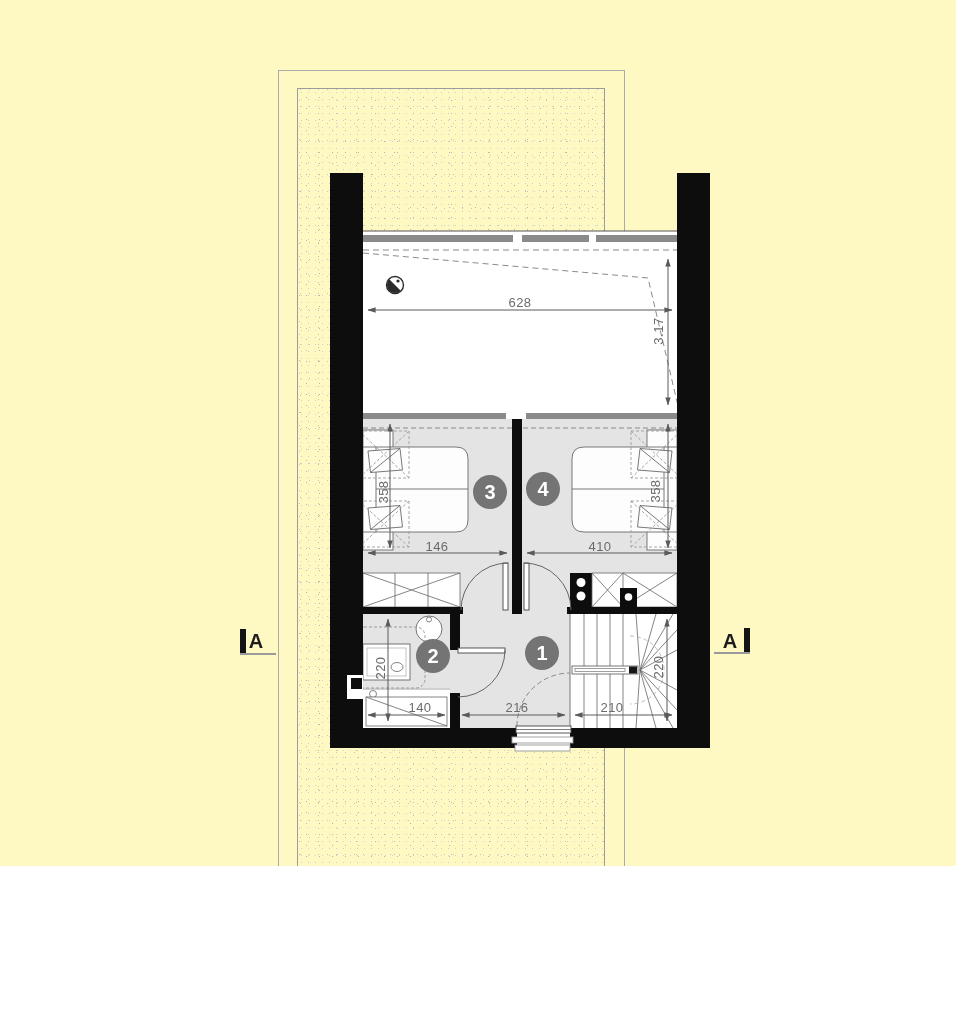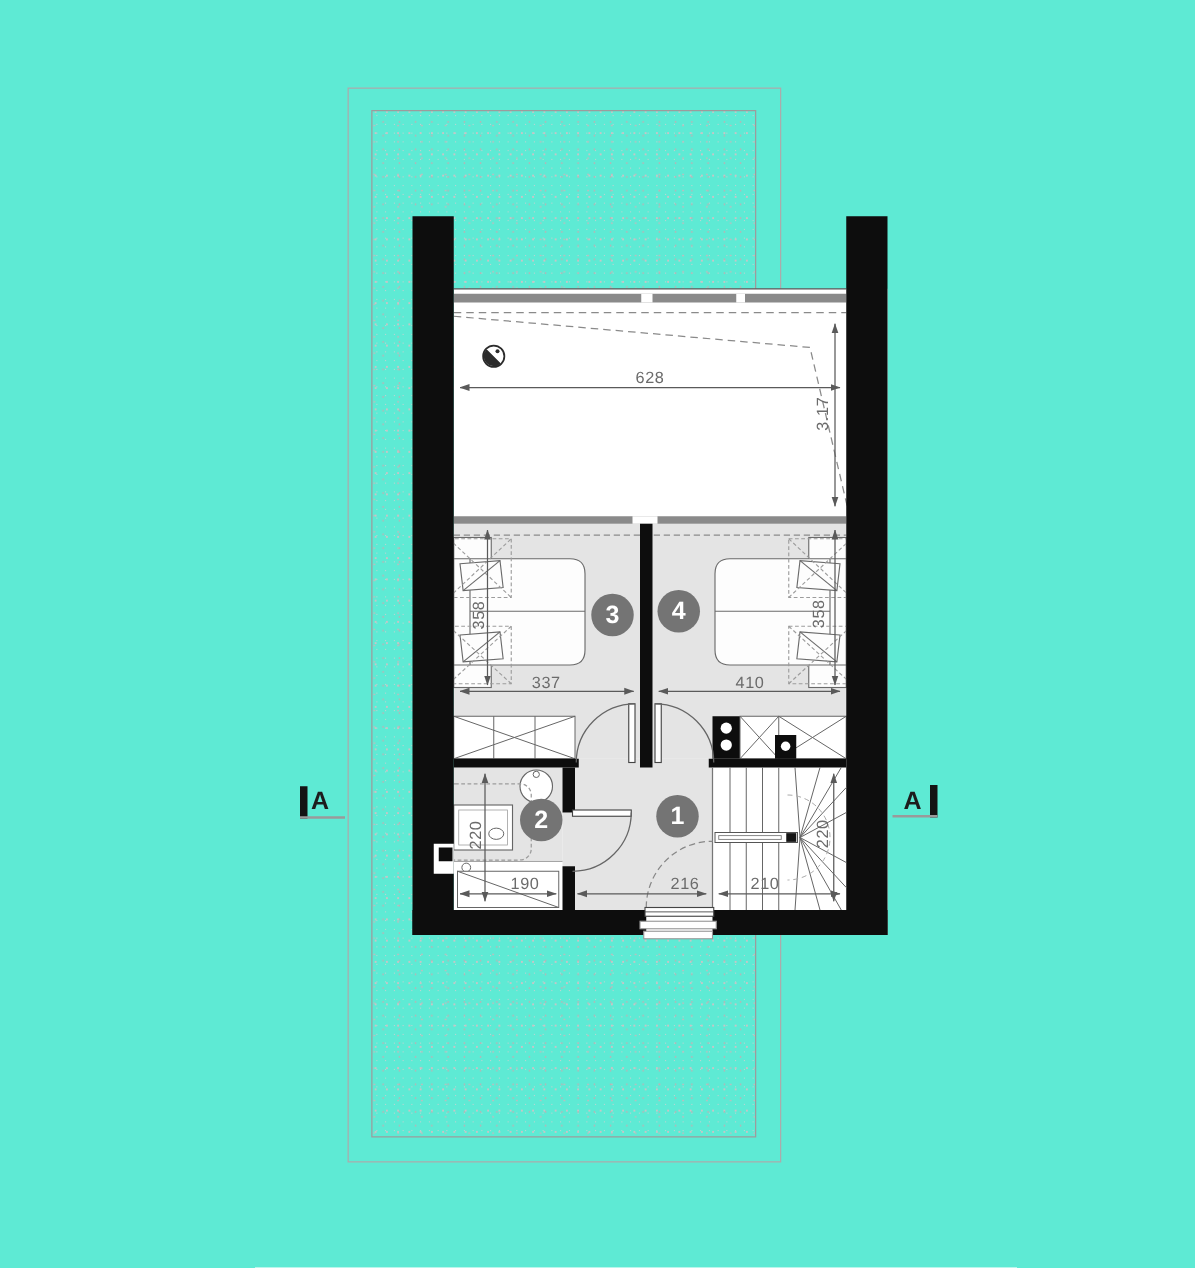--- a/index.html
+++ b/index.html
@@ -4,21 +4,21 @@
 <style>
   :root{
     --wall:#0d0d0d;
     --floor:#e4e4e4;
     --badge:#747474;
     --dimension-text:#6b6b6b;
     --glazing:#8a8a8a;
   }
   html,body{margin:0;padding:0;background:#fff;}
   .canvas{
-    position:relative;width:956px;height:1014px;background:#5eead4;overflow:hidden;
+    position:relative;width:956px;height:866px;background:#fef9c3;overflow:hidden;
     font-family:"Liberation Sans",sans-serif;
   }
   .outer-border{
     position:absolute;left:278px;top:70px;width:345px;height:858px;
     border:1px solid #ababab;
   }
   .stipple{
     position:absolute;left:297px;top:88px;width:306px;height:820px;
     border:1px solid #9c9c9c;
     background-image:
@@ -249,26 +249,26 @@
       <line x1="462" y1="715" x2="565" y2="715"></line>
       <line x1="575" y1="715" x2="672" y2="715"></line>
       <line x1="388" y1="619" x2="388" y2="721"></line>
       <line x1="667" y1="619" x2="667" y2="721"></line>
     </g>
   </svg>
 
   <div class="dim" style="left:520px;top:302px">628</div>
   <div class="dim v" style="left:658px;top:331px">3.17</div>
   <div class="dim v" style="left:383px;top:492px">358</div>
-  <div class="dim" style="left:437px;top:546px">337</div>
+  <div class="dim" style="left:437px;top:546px">146</div>
   <div class="dim" style="left:600px;top:546px">410</div>
   <div class="dim v" style="left:655px;top:491px">358</div>
   <div class="dim v" style="left:380px;top:668px">220</div>
-  <div class="dim" style="left:420px;top:707px">190</div>
-  <div class="dim" style="left:548px;top:707px">216</div>
+  <div class="dim" style="left:420px;top:707px">140</div>
+  <div class="dim" style="left:517px;top:707px">216</div>
   <div class="dim" style="left:612px;top:707px">210</div>
   <div class="dim v" style="left:658px;top:667px">220</div>
 
   <div class="badge" style="left:542px;top:653px">1</div>
   <div class="badge" style="left:433px;top:656px">2</div>
   <div class="badge" style="left:490px;top:492px">3</div>
   <div class="badge" style="left:543px;top:489px">4</div>
 
   <div>
     <div class="section-bar" style="left:240px;top:629px"></div>

